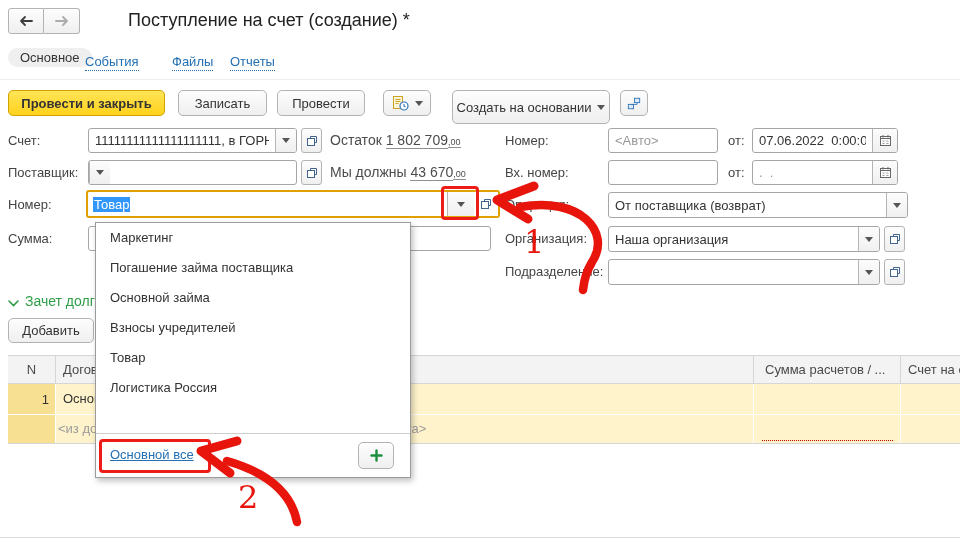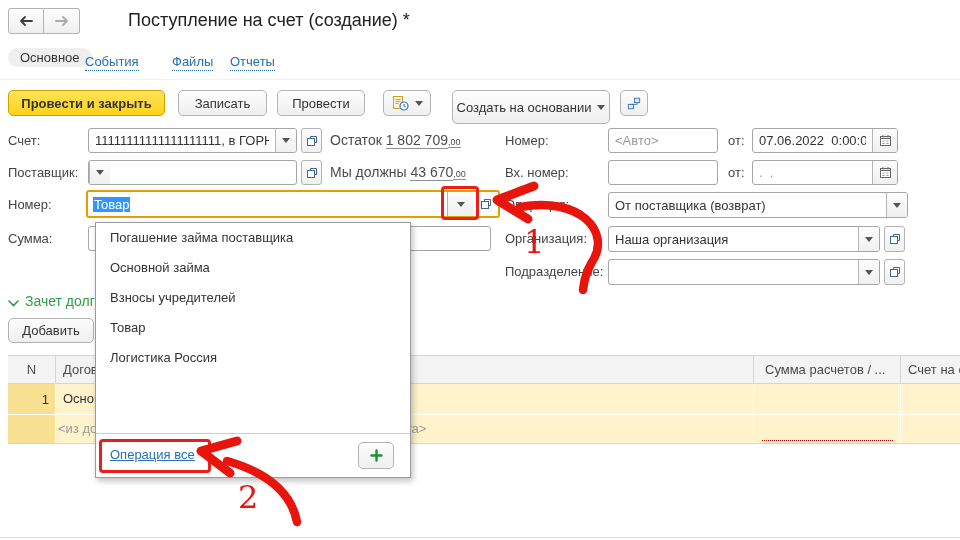--- a/index.html
+++ b/index.html
@@ -256,27 +256,28 @@
 <div class="abs" style="left:8px;top:415px;width:47px;height:28px;background:#f7e092"></div>
 <div class="abs hint" style="left:58px;top:421px;width:690px">&lt;из документа, по которому зарегистрирован остаток долга&gt;</div>
 <div class="abs" style="left:762px;top:415px;width:131px;height:25px;border-bottom:1px dotted #c00000"></div>
 <div class="vline" style="left:55px;top:384px;height:59px;background:#fff"></div>
 <div class="vline" style="left:753px;top:384px;height:59px;background:#fff"></div>
 <div class="vline" style="left:900px;top:384px;height:59px;background:#fff"></div>
 <div class="abs" style="left:8px;top:443px;width:952px;height:1px;background:#d6d6d6"></div>
 <div class="abs" style="left:0;top:537px;width:960px;height:1px;background:#dcdcdc"></div>
 
 <div class="dd-panel">
+  <div class="dd-item">Маркетинг</div>
   <div class="dd-item">Погашение займа поставщика</div>
   <div class="dd-item">Основной займа</div>
   <div class="dd-item">Взносы учредителей</div>
   <div class="dd-item">Товар</div>
   <div class="dd-item">Логистика Россия</div>
   <div class="dd-footer">
-    <a class="link u" style="position:absolute;left:14px;top:13px">Операция все</a>
+    <a class="link u" style="position:absolute;left:14px;top:13px">Основной все</a>
     <button class="btn" style="right:16px;top:8px;left:auto;width:36px;height:27px">
       <svg width="13" height="13" viewBox="0 0 13 13">
         <path d="M6.5 1.5 v10 M1.5 6.5 h10" stroke="#1e8e3e" stroke-width="2.4" stroke-linecap="round"></path>
       </svg>
     </button>
   </div>
 </div>
 
 <div class="red-rect" style="left:441px;top:186px;width:38px;height:34px"></div>
 <div class="red-rect" style="left:99px;top:439px;width:112px;height:34px"></div>

